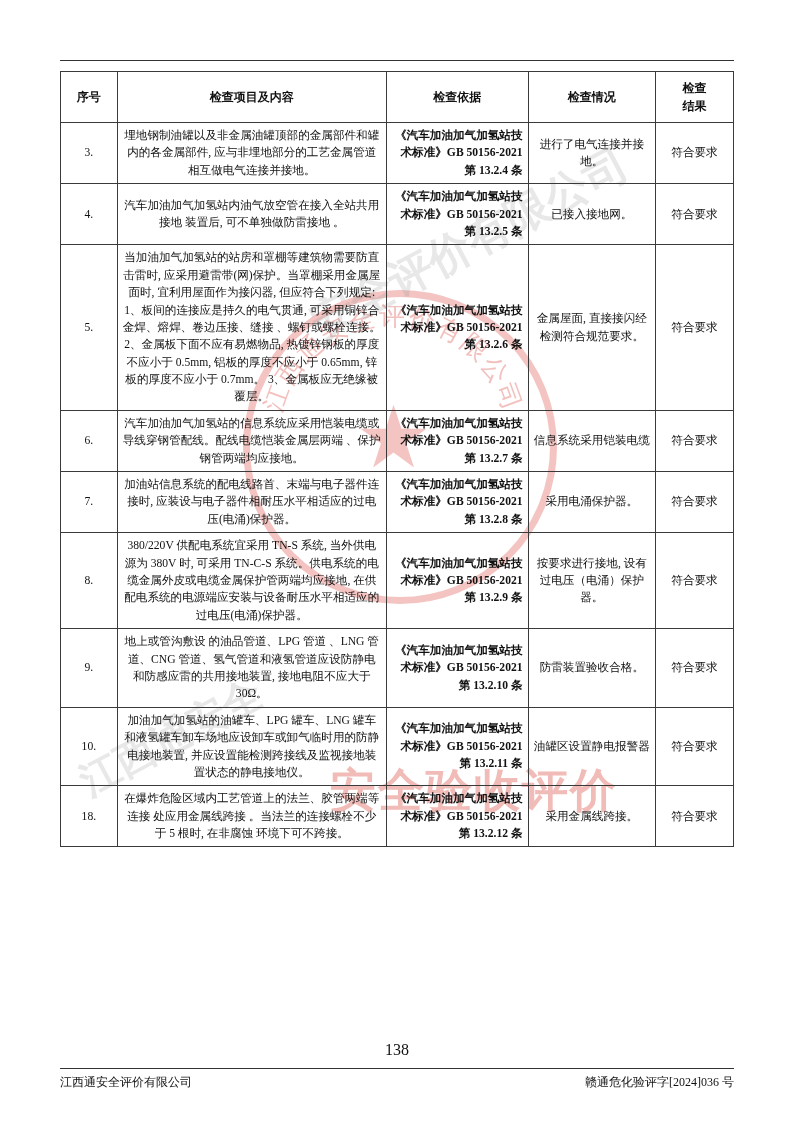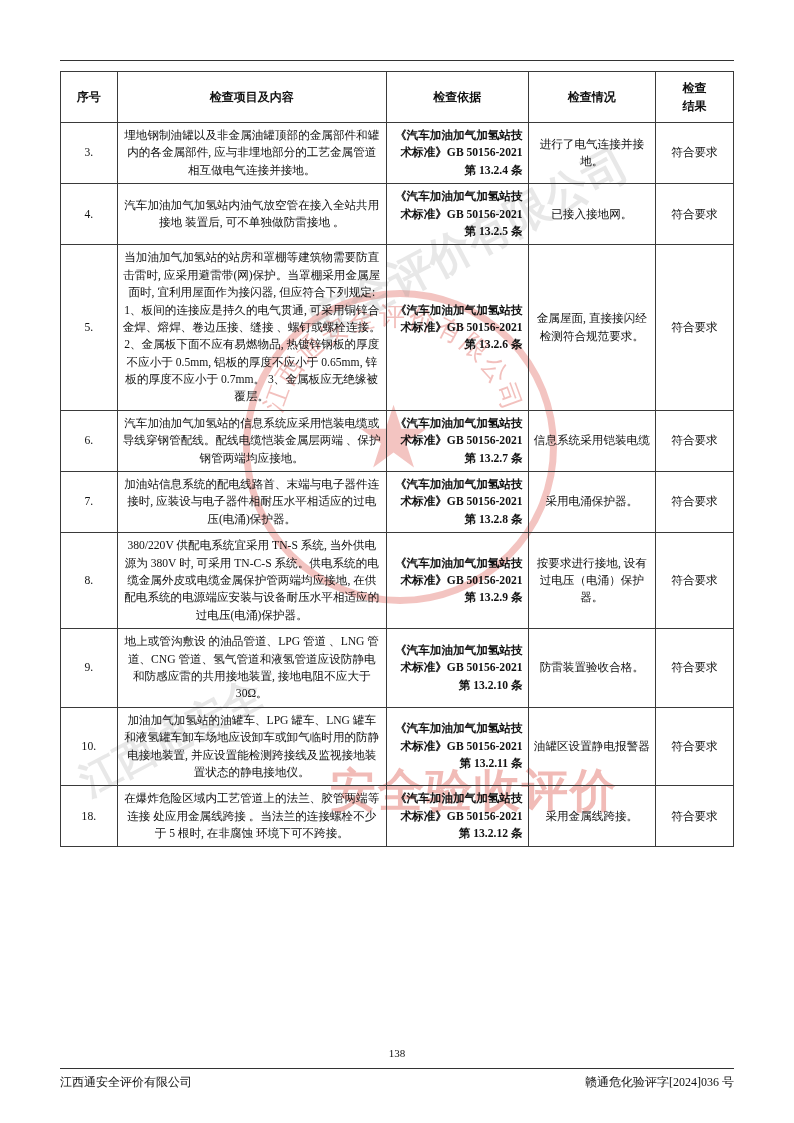--- a/index.html
+++ b/index.html
@@ -136,21 +136,21 @@
   td.basis { text-align: right; font-weight: bold; }
   td.situation { text-align: center; }
   td.result { text-align: center; }
   
   .page-number {
     position: absolute;
     left: 0;
     right: 0;
     bottom: 64px;
     text-align: center;
-    font-size: 11px;
+    font-size: 16px;
     z-index: 10;
   }
   .footer {
     position: absolute;
     left: 60px;
     right: 60px;
     bottom: 32px;
     z-index: 10;
   }
   .footer hr {

